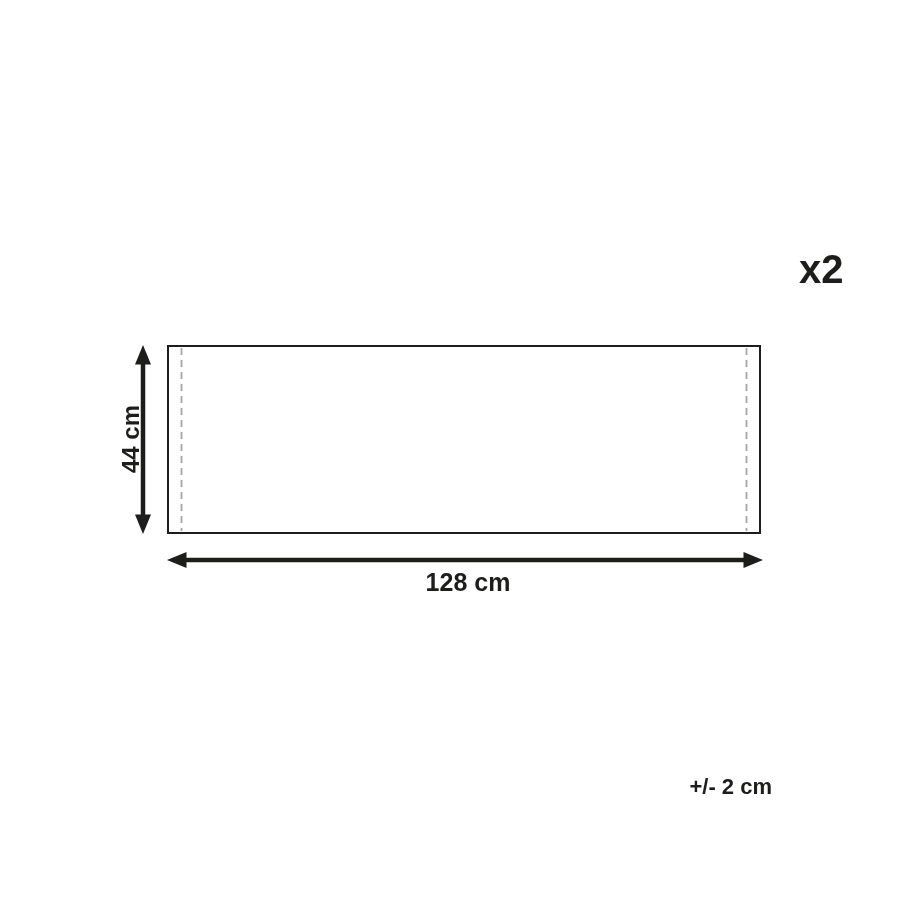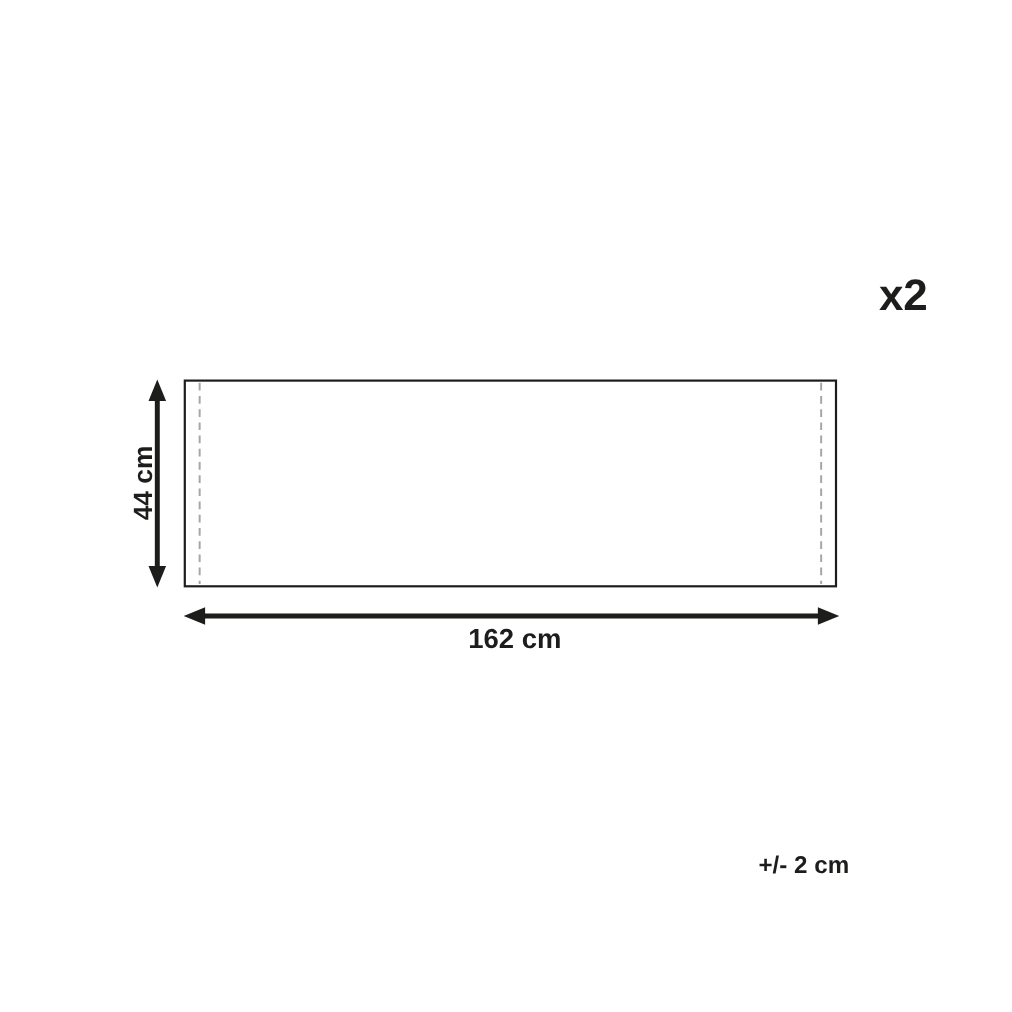--- a/index.html
+++ b/index.html
@@ -79,17 +79,17 @@
       <line x1="184" y1="560" x2="746" y2="560" stroke-width="4.5"></line>
       <polygon points="167,560 186.5,552 186.5,568" stroke="none"></polygon>
       <polygon points="763,560 743.5,552 743.5,568" stroke="none"></polygon>
     </g>
   </svg>
 
   <span class="label qty-label">x2</span>
 
   <span class="label height-label">44 cm</span>
 
-  <span class="label width-label">162 cm</span>
+  <span class="label width-label">128 cm</span>
 
   <span class="label tolerance-label">+/- 2 cm</span>
 
 </div>
 
 </body></html>

